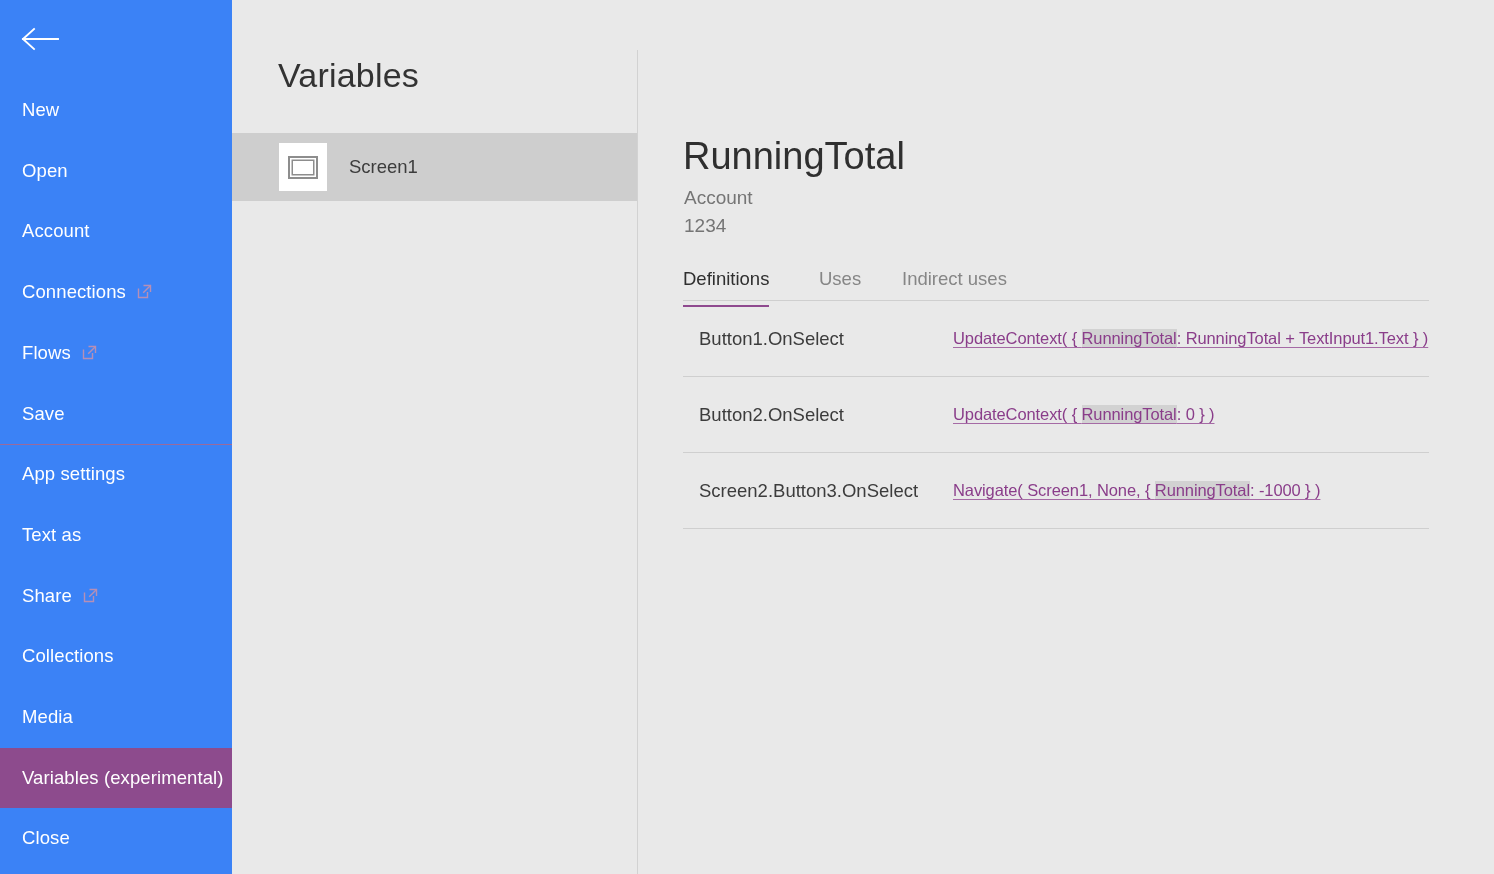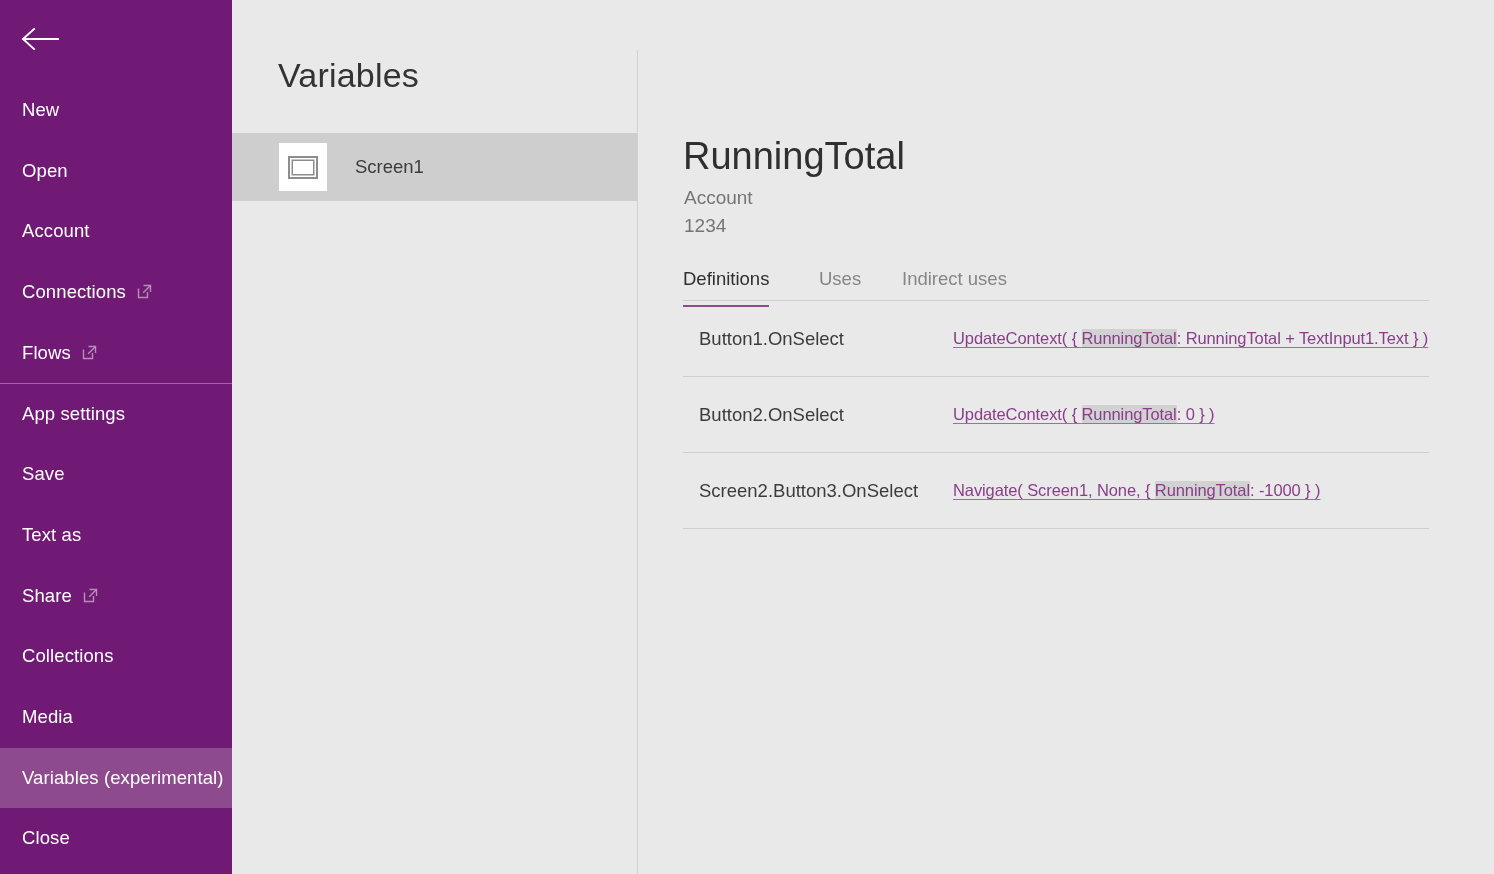--- a/index.html
+++ b/index.html
@@ -18,21 +18,21 @@
     height: 874px;
     background: #e9e9e9;
   }
 
   
   .sidebar {
     position: absolute;
     left: 0; top: 0;
     width: 232px;
     height: 874px;
-    background: #701a75;
+    background: #3b82f6;
     overflow: hidden;
     padding-left: 44px;
   }
   .back-btn {
     position: absolute;
     left: 0; top: 0;
     width: 90px; height: 78px;
     display: flex;
     align-items: center;
     padding-left: 20px;
@@ -110,21 +110,21 @@
     justify-content: center;
     flex: none;
   }
   .screen-thumb .frame {
     width: 30px; height: 23px;
     border: 2px solid #8d8d8d;
     background: #ffffff;
     box-shadow: inset 0 0 0 1.5px #ffffff, inset 0 0 0 3px #8d8d8d;
   }
   .screen-label {
-    margin-left: 28px;
+    margin-left: 22px;
     font-size: 18.5px;
     color: #3c3c3c;
     font-weight: 400;
   }
 
   .v-divider {
     position: absolute;
     left: 637px; top: 50px;
     width: 1px;
     height: 824px;
@@ -271,26 +271,26 @@
         <span class="lbl">Flows</span>
         <span class="ext-icon">
           <svg width="15" height="15" viewBox="0 0 15 15" fill="none">
             <path d="M1.5 4.5 V13.5 H10.5 V8" stroke="#b68fb6" stroke-width="1.4"></path>
             <path d="M6.5 1.5 H13.5 V8" stroke="#b68fb6" stroke-width="1.4"></path>
             <path d="M6.2 8.8 L13.3 1.7" stroke="#b68fb6" stroke-width="1.4"></path>
           </svg>
         </span>
       </div>
 
+      <div class="nav-item">
+        <span class="lbl">Save</span>
+      </div>
+
       <div class="nav-item divider-above">
         <span class="lbl">App settings</span>
-      </div>
-
-      <div class="nav-item">
-        <span class="lbl">Save</span>
       </div>
 
       <div class="nav-item">
         <span class="lbl">Text as</span>
       </div>
 
       <div class="nav-item">
         <span class="lbl">Share</span>
         <span class="ext-icon">
           <svg width="15" height="15" viewBox="0 0 15 15" fill="none">

